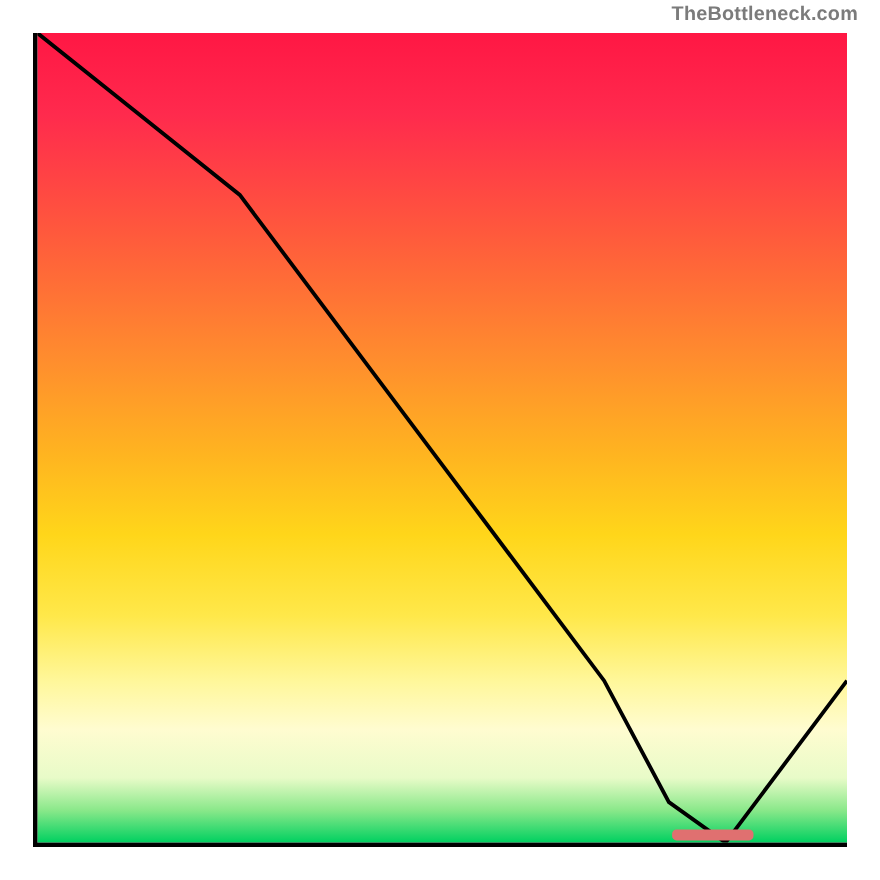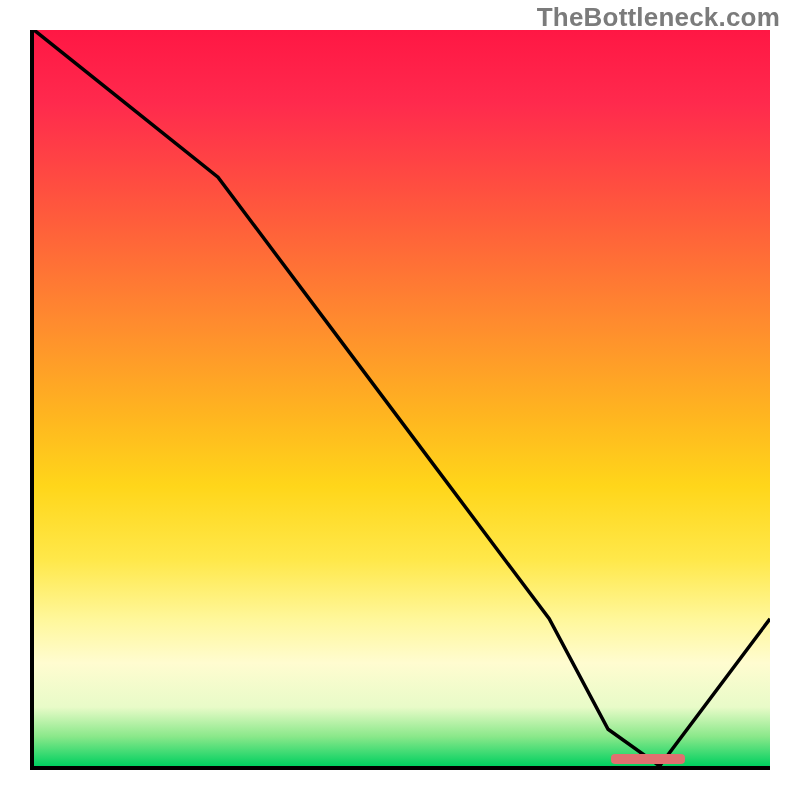--- a/index.html
+++ b/index.html
@@ -12,21 +12,21 @@
   }
   .container {
     position: relative;
     width: 800px;
     height: 800px;
   }
   .attribution {
     position: absolute;
     top: 2px;
     right: 20px;
-    font-size: 26px;
+    font-size: 18px;
     font-weight: bold;
     color: #7b7b7b;
     letter-spacing: 0.2px;
   }
   .plot {
     position: absolute;
     left: 30px;
     top: 30px;
     width: 740px;
     height: 740px;

